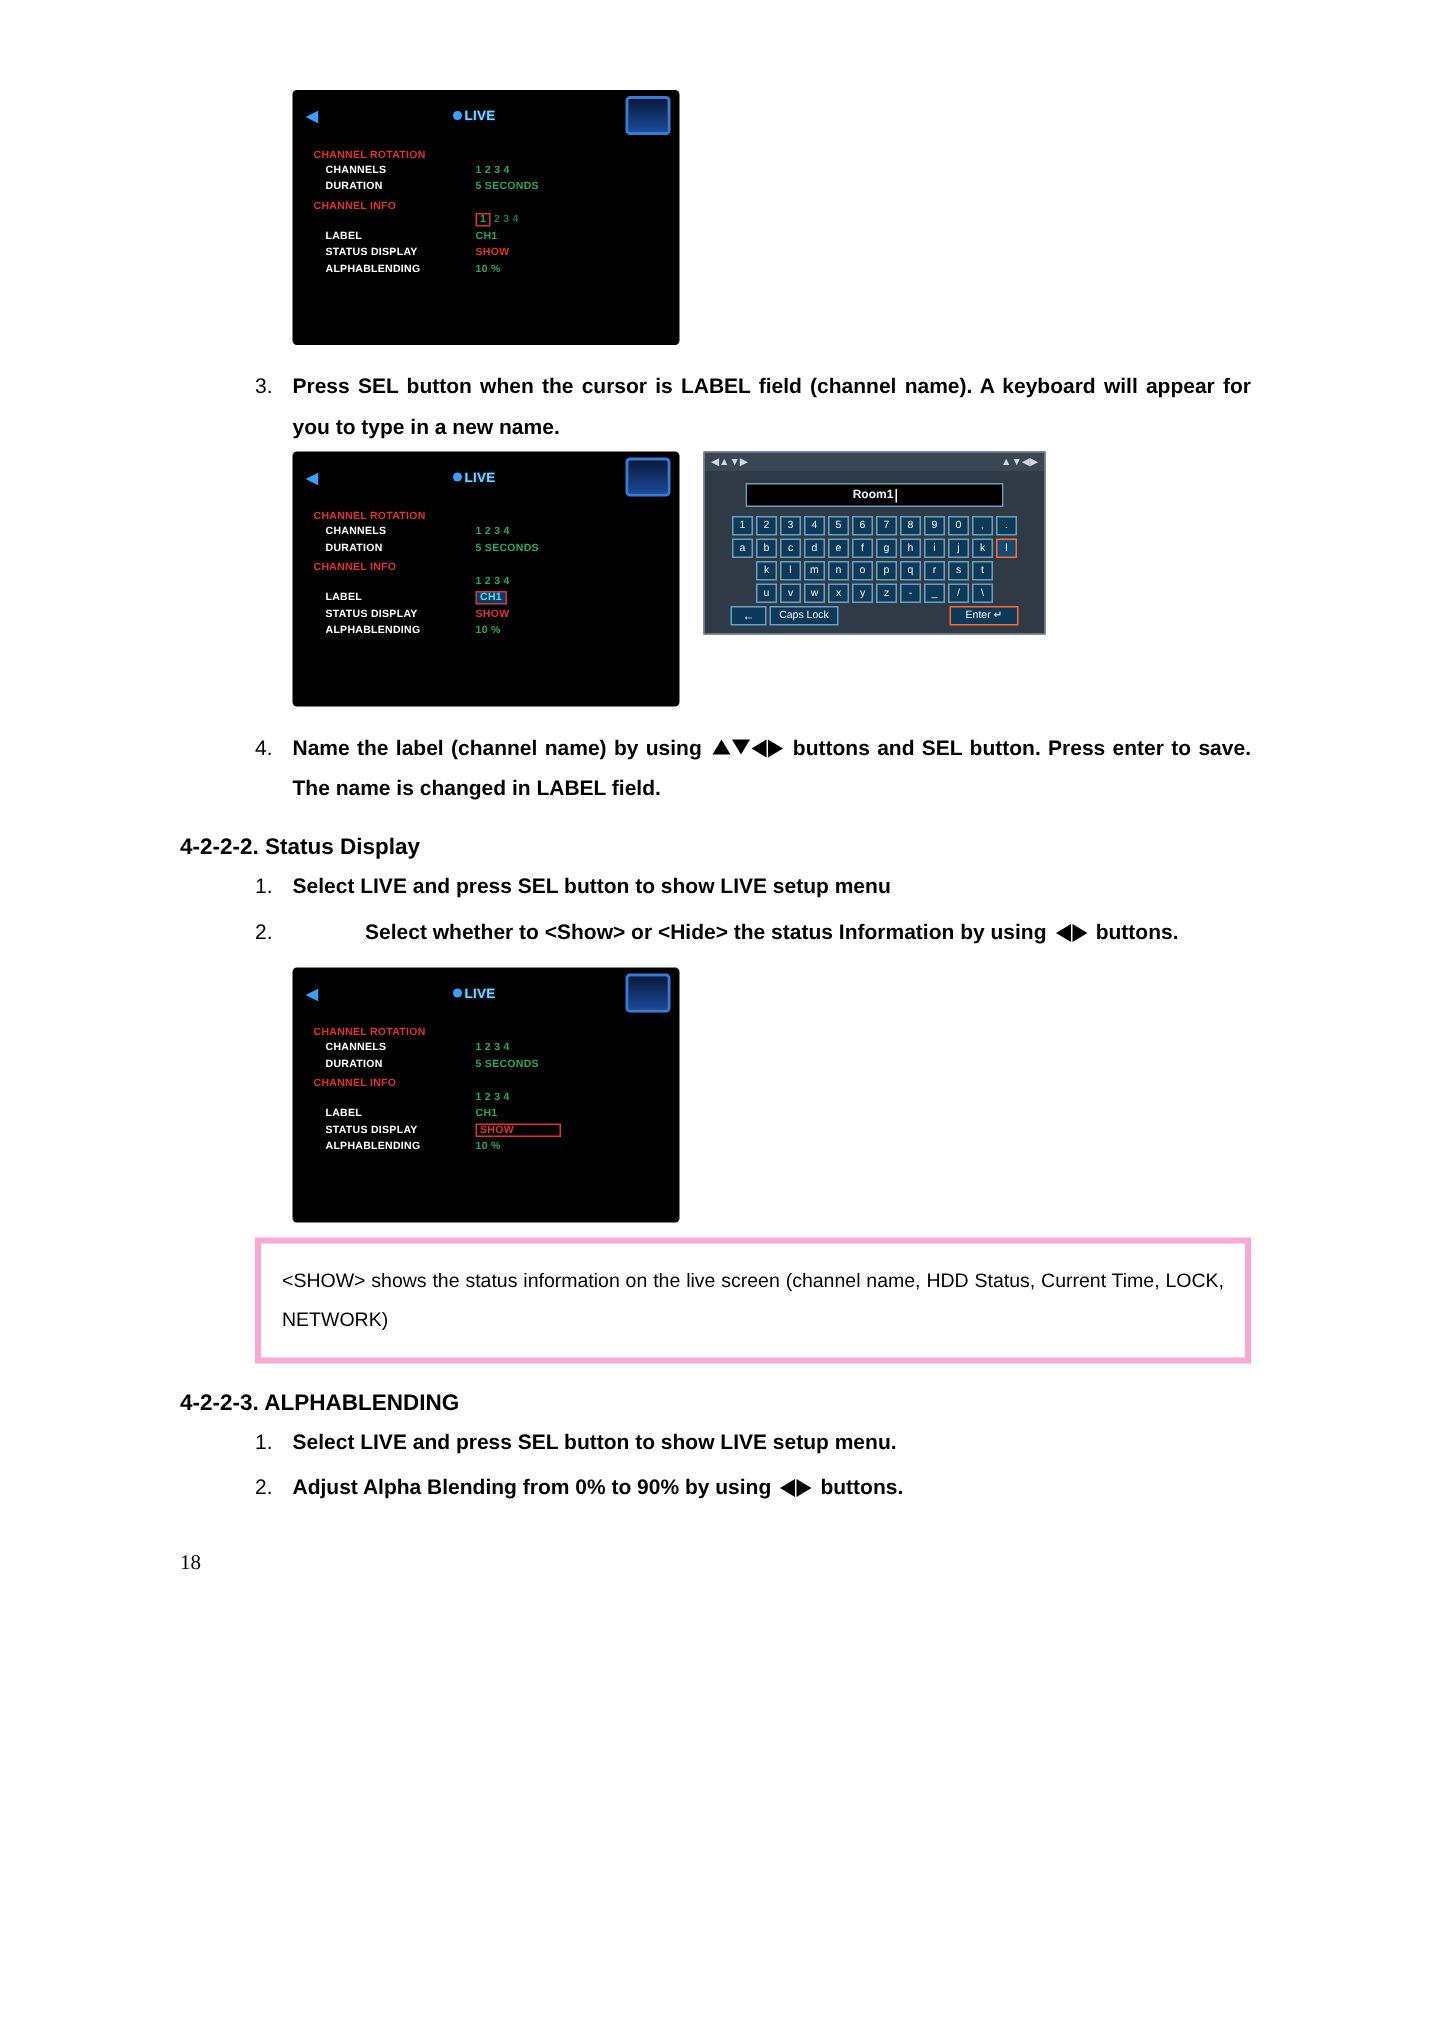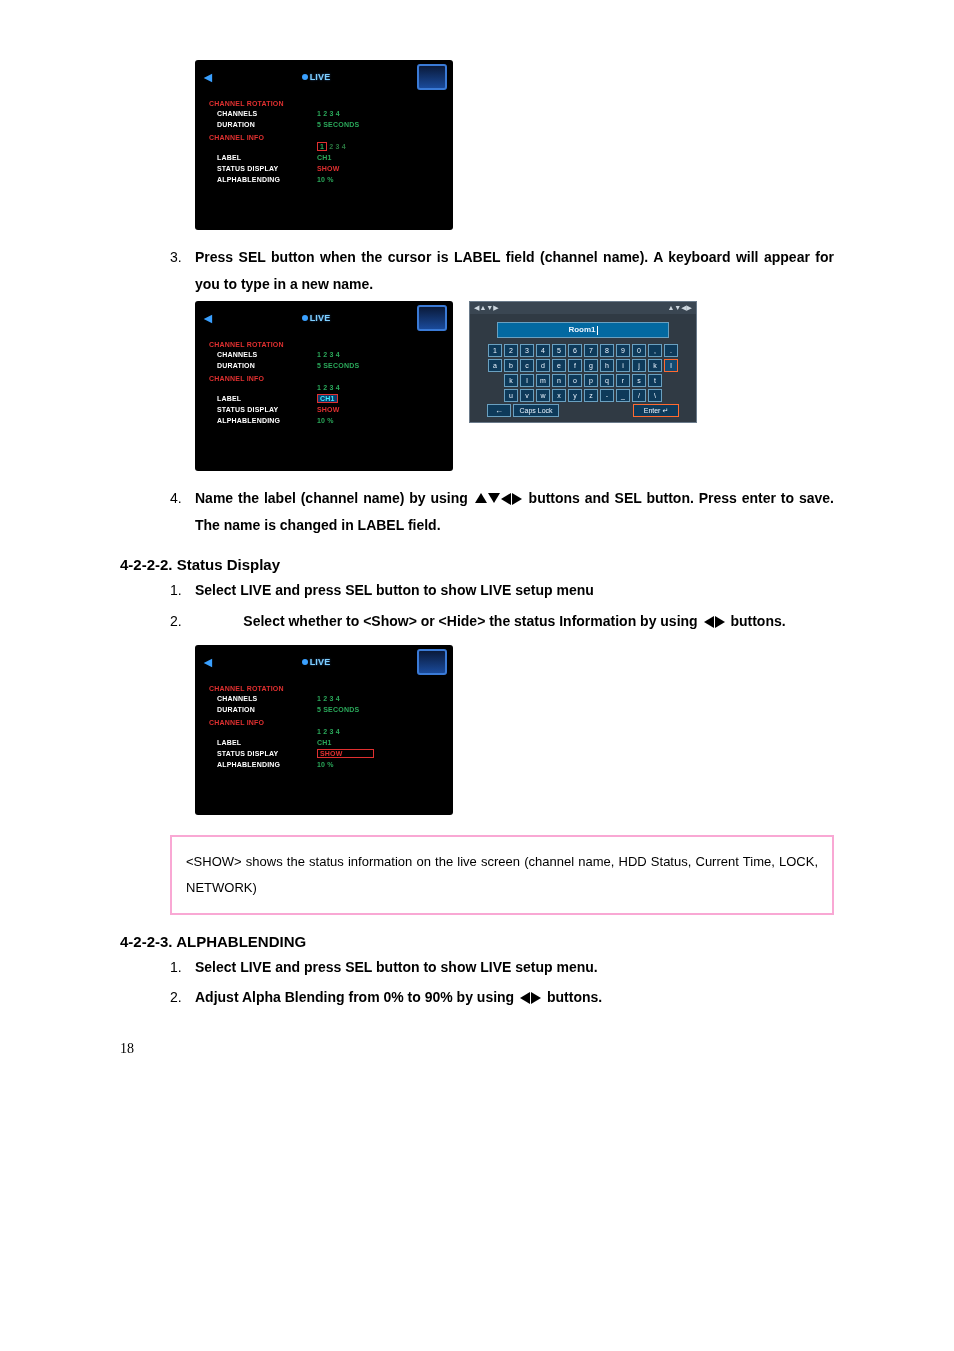--- a/index.html
+++ b/index.html
@@ -89,21 +89,21 @@
     justify-content:space-between;
     font-size:7px;
     padding:2px 4px;
     color:#cfd8e0;
     background:#3a4652;
   }
   .kb-field{
     margin:8px auto 6px auto;
     width:170px;
     height:14px;
-    background:#0369a1;
+    background:#000000;
     border:1px solid #6aa0c0;
     color:#eaf4ff;
     text-align:center;
     font-size:8px;
     line-height:14px;
     font-weight:bold;
   }
   .kb-cursor{
     display:inline-block;width:1px;height:9px;background:#fff;margin-left:1px;vertical-align:middle;
   }
@@ -148,22 +148,22 @@
   }
   .tri-up{border-left:6px solid transparent;border-right:6px solid transparent;border-bottom:10px solid #000;}
   .tri-down{border-left:6px solid transparent;border-right:6px solid transparent;border-top:10px solid #000;}
   .tri-left{border-top:6px solid transparent;border-bottom:6px solid transparent;border-right:10px solid #000;}
   .tri-right{border-top:6px solid transparent;border-bottom:6px solid transparent;border-left:10px solid #000;}
   h3{
     font-size:15px;
     margin:18px 0 4px 0;
   }
   .note-box{
-    border:2px solid #f9a8d4;
-    margin:20px 0 10px 50px;
+    border:4px solid #f9a8d4;
+    margin:10px 0 10px 50px;
     padding:12px 14px;
     font-size:13px;
     line-height:2.0;
     text-align:justify;
   }
   .pair{
     display:flex;
     gap:16px;
     margin-left:75px;
     align-items:flex-start;

